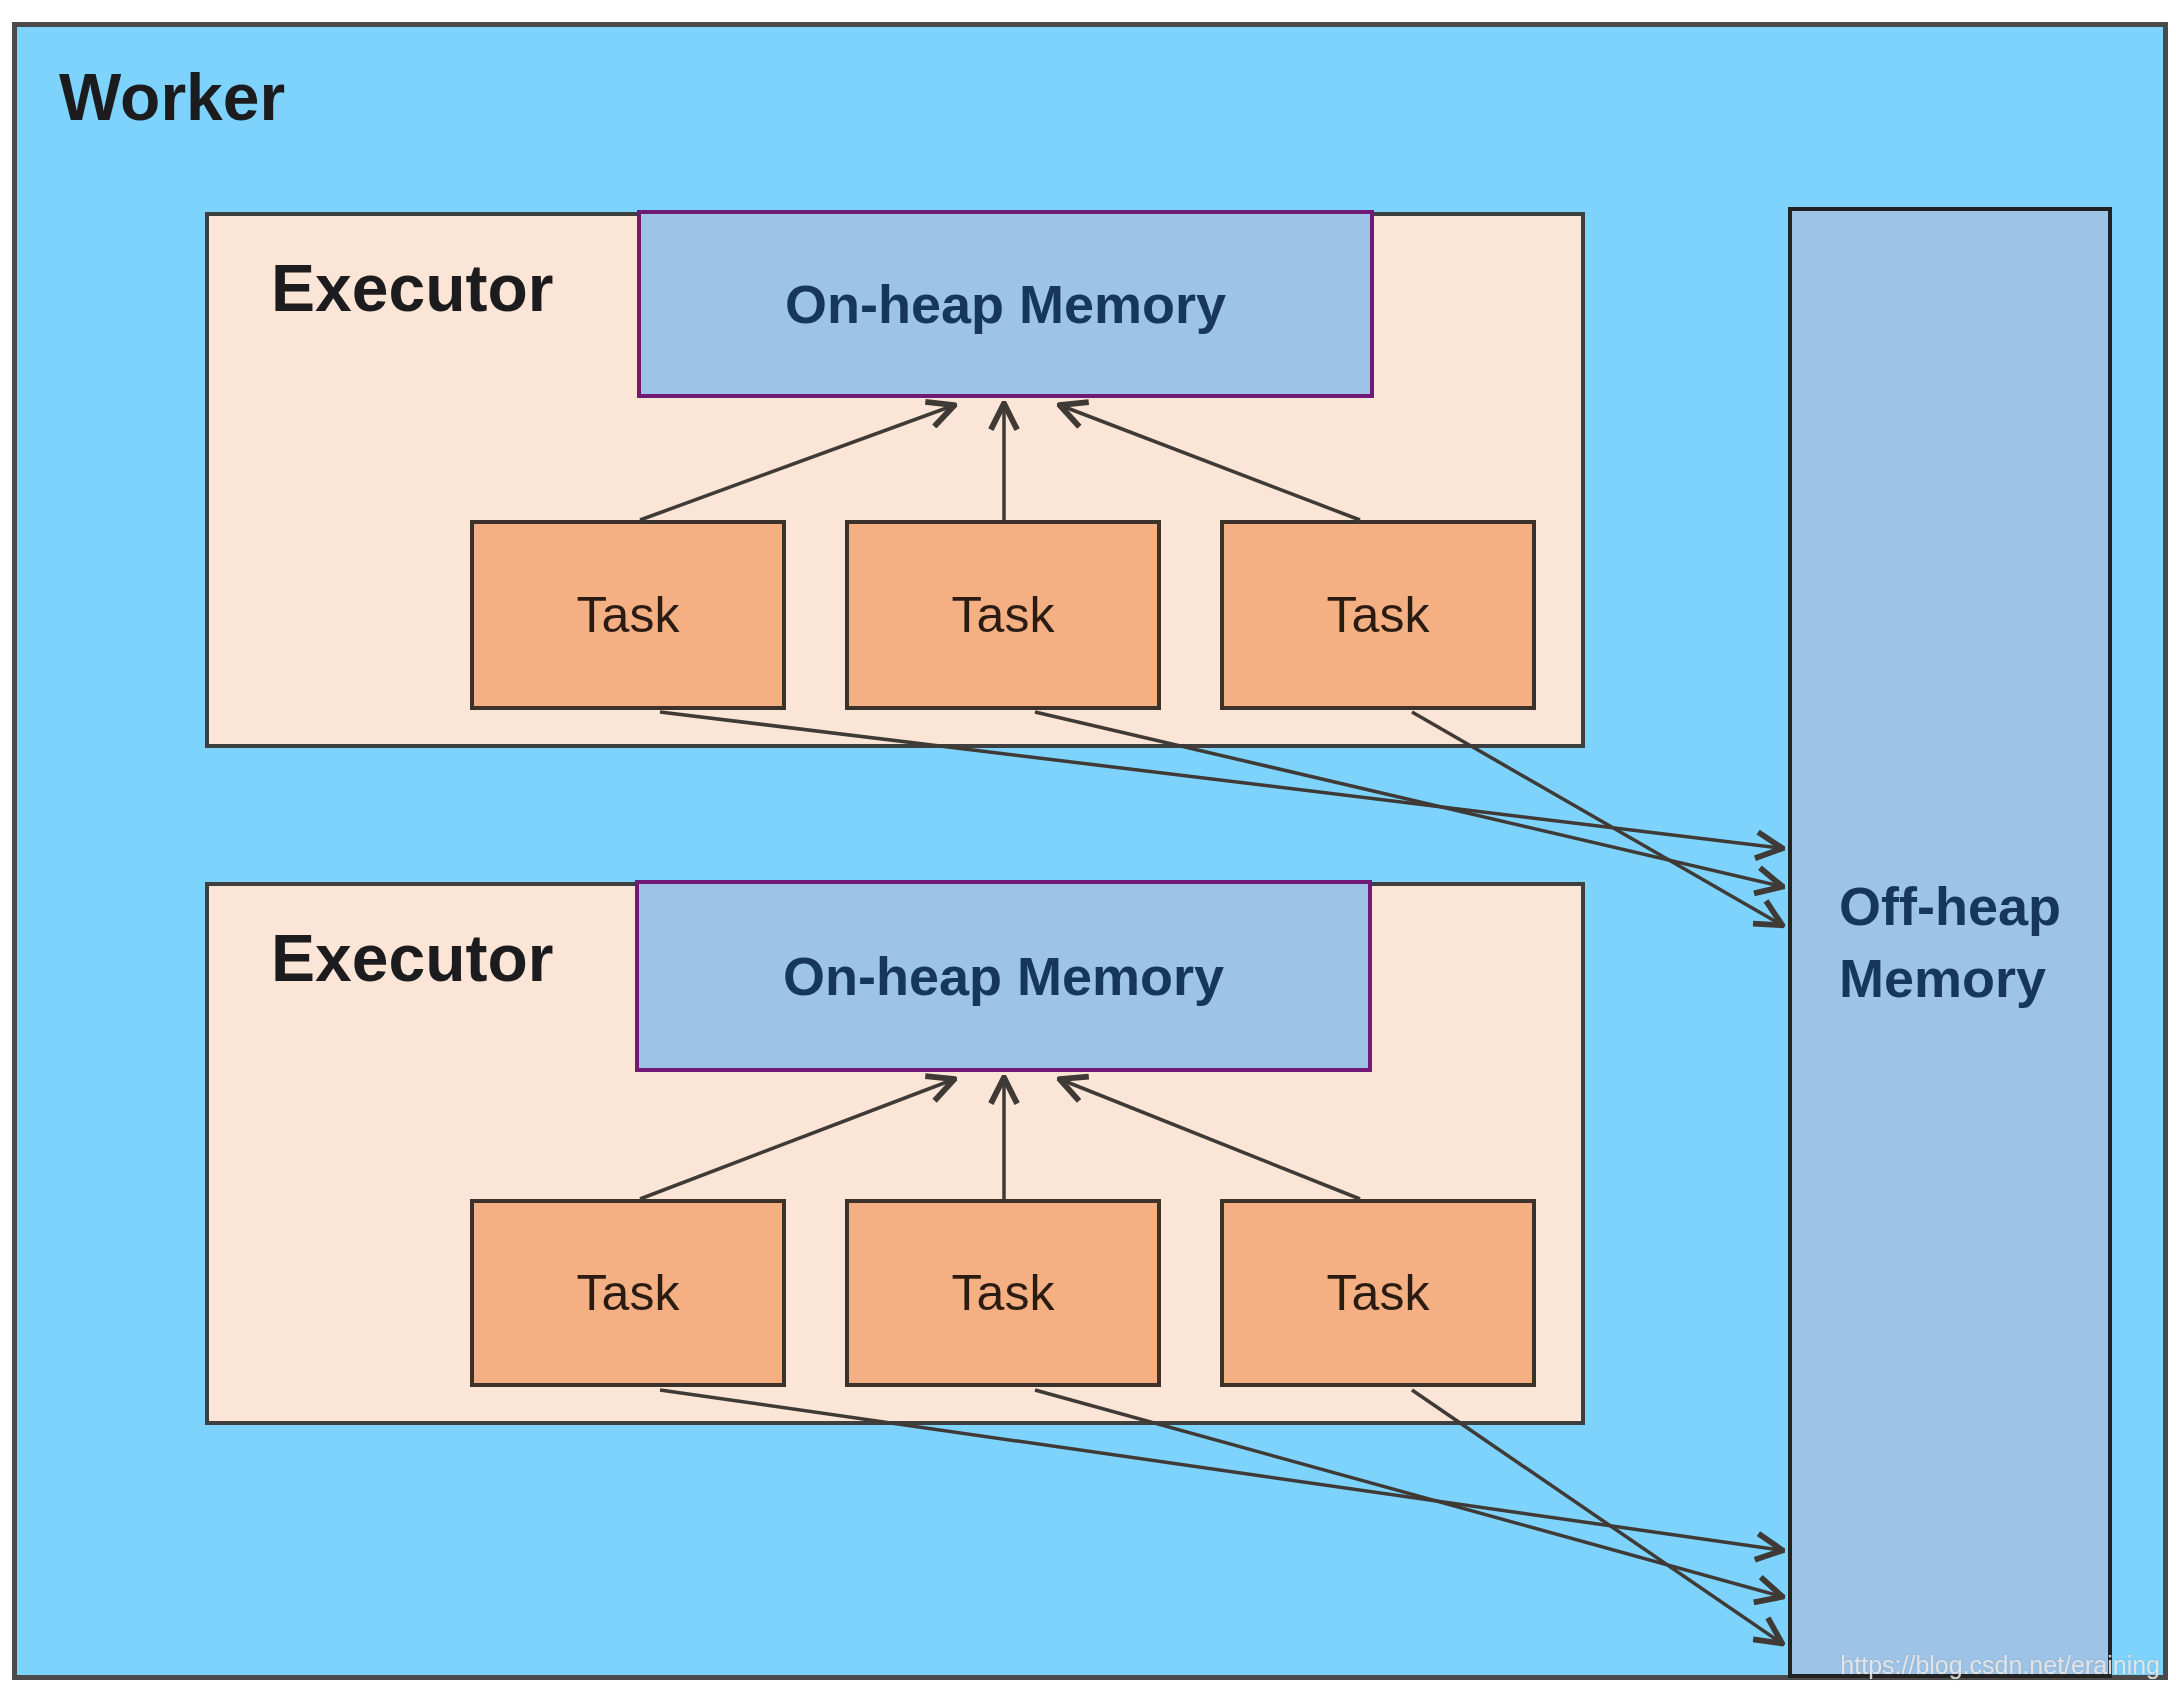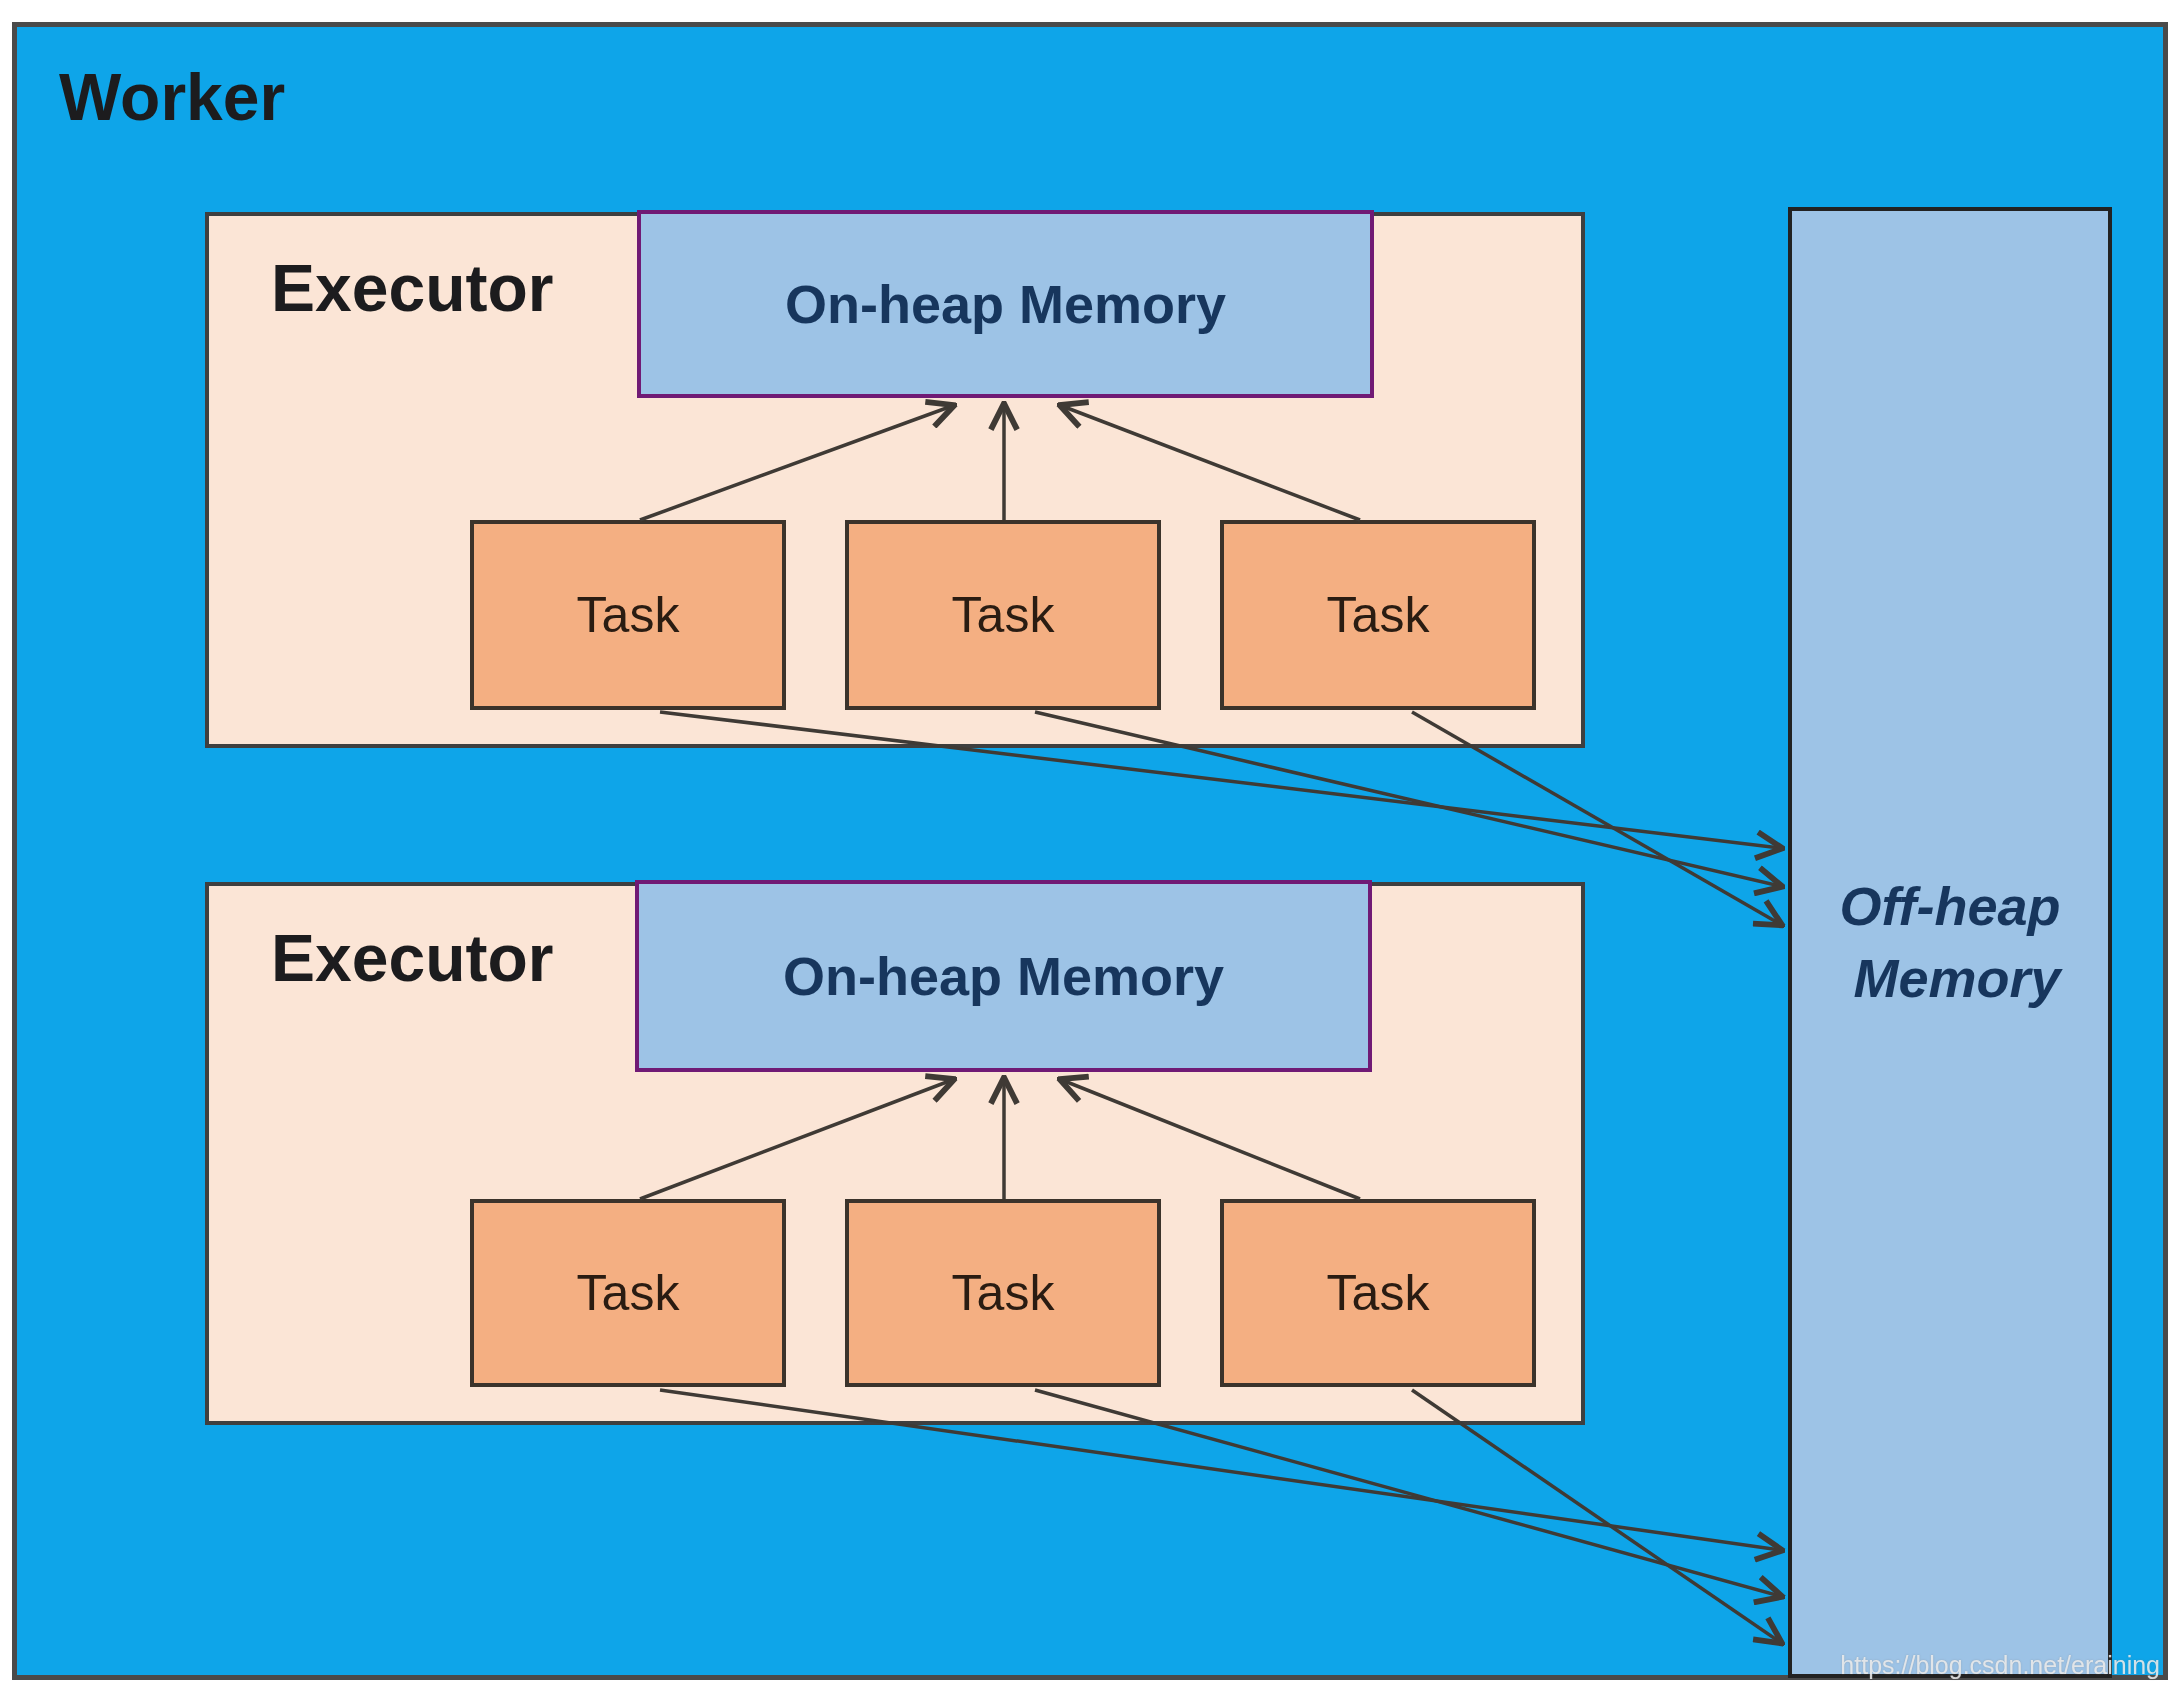--- a/index.html
+++ b/index.html
@@ -5,21 +5,21 @@
   html,body{margin:0;padding:0;background:#ffffff;}
   .stage{
     position:relative;
     width:2176px;height:1690px;
     background:#ffffff;
     font-family:"Liberation Sans", sans-serif;
     overflow:hidden;
   }
   .worker-box{
     position:absolute;left:12px;top:22px;width:2156px;height:1658px;
-    background:#0ea5e9;border:5px solid #4a4a4a;box-sizing:border-box;
+    background:#7dd3fc;border:5px solid #4a4a4a;box-sizing:border-box;
   }
   .worker-label{
     position:absolute;left:42px;top:32px;
     font-size:66px;font-weight:bold;color:#1c1c1e;letter-spacing:0px;
   }
   .executor{
     position:absolute;background:#FBE5D6;border:4px solid #3f3f3f;box-sizing:border-box;
   }
   .executor.ex1{left:205px;top:212px;width:1380px;height:536px;}
   .executor.ex2{left:205px;top:882px;width:1380px;height:543px;}
@@ -40,21 +40,21 @@
     font-size:50px;font-weight:normal;color:#2a1c12;
   }
   .task.r1{top:520px;height:190px;}
   .task.r2{top:1199px;height:188px;}
   .task.c1{left:470px;width:316px;}
   .task.c2{left:845px;width:316px;}
   .task.c3{left:1220px;width:316px;}
   .offheap{
     position:absolute;left:1788px;top:207px;width:324px;height:1471px;
     background:#9DC3E6;border:4px solid #222222;box-sizing:border-box;
-    display:flex;align-items:center;justify-content:center;text-align:right;font-style:italic;
+    display:flex;align-items:center;justify-content:center;text-align:left;
   }
   .offheap-label{
     font-size:54px;font-weight:600;color:#17365D;line-height:1.32;
   }
   .watermark{
     position:absolute;right:16px;bottom:10px;
     font-size:25px;font-weight:normal;color:rgba(238,238,238,0.85);
     text-shadow:0 0 2px rgba(120,120,120,0.4);
   }
   svg.arrows{position:absolute;left:0;top:0;pointer-events:none;}

